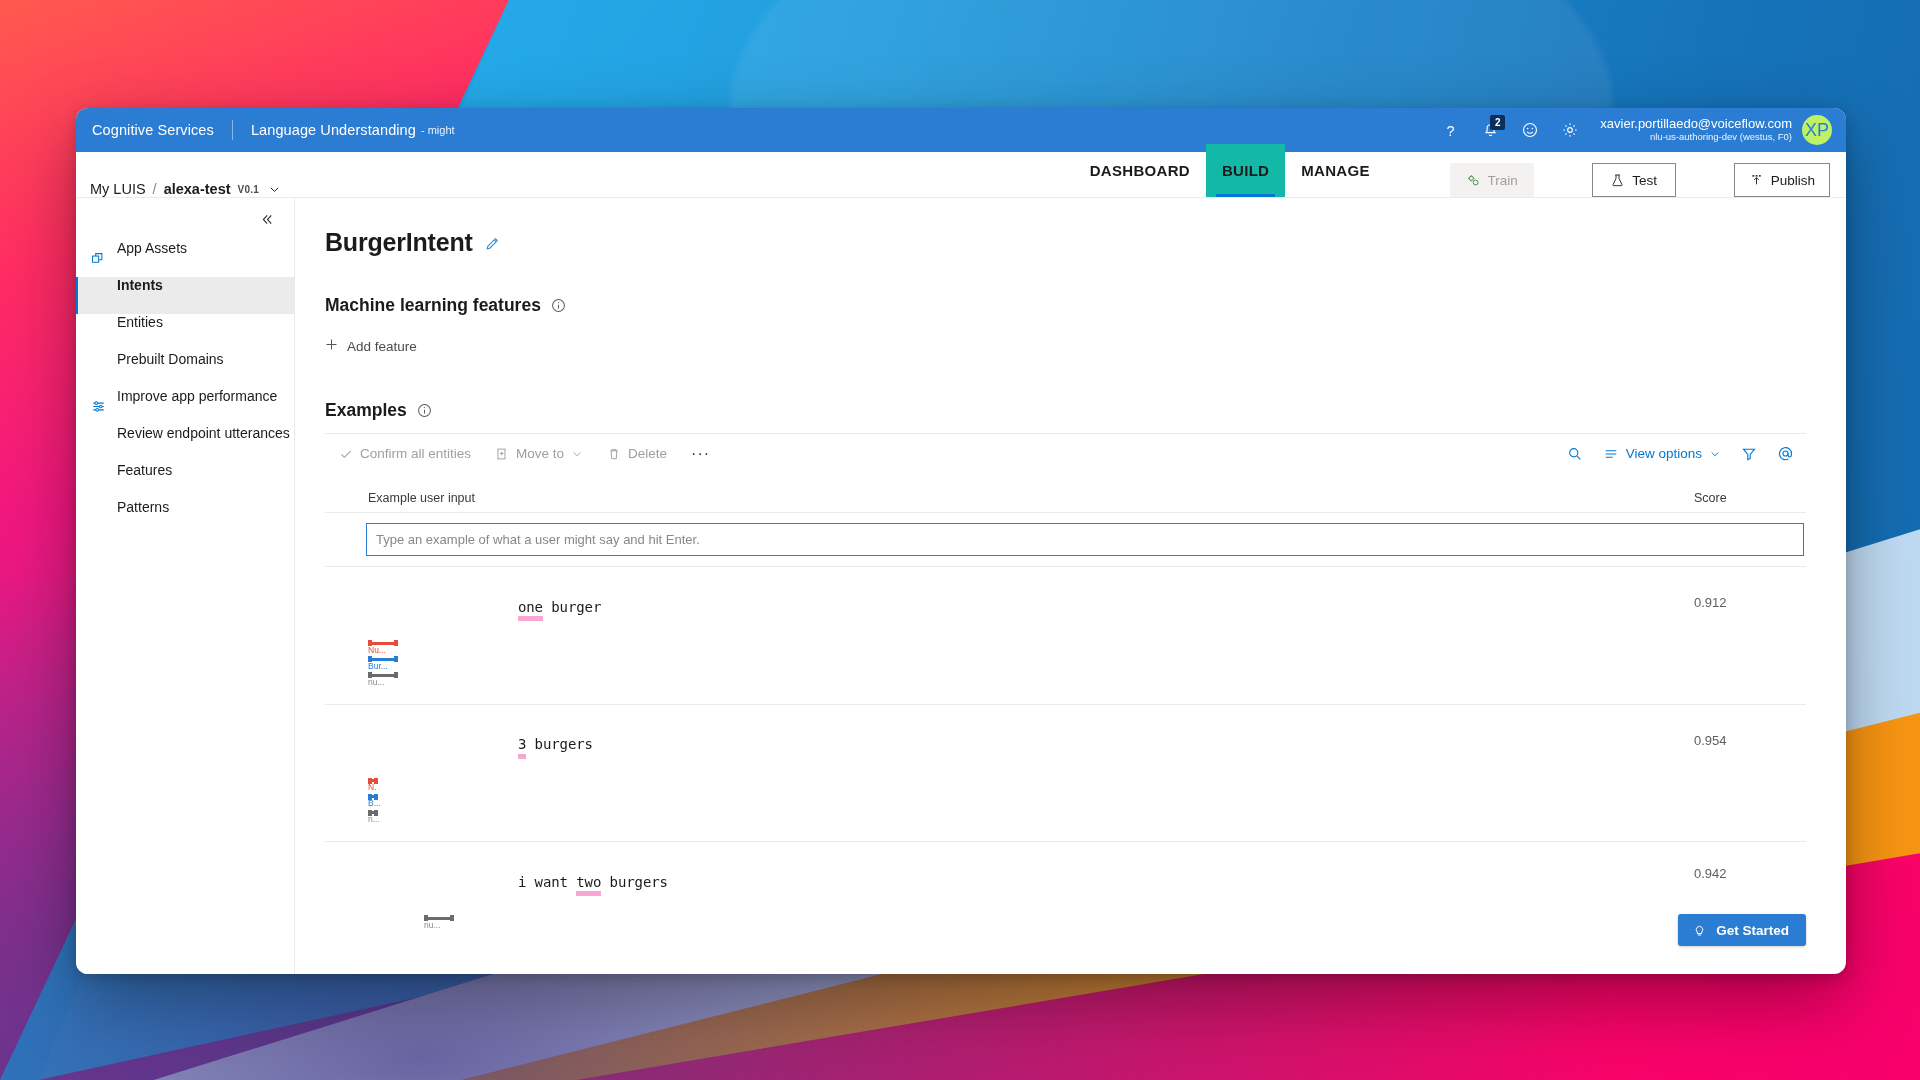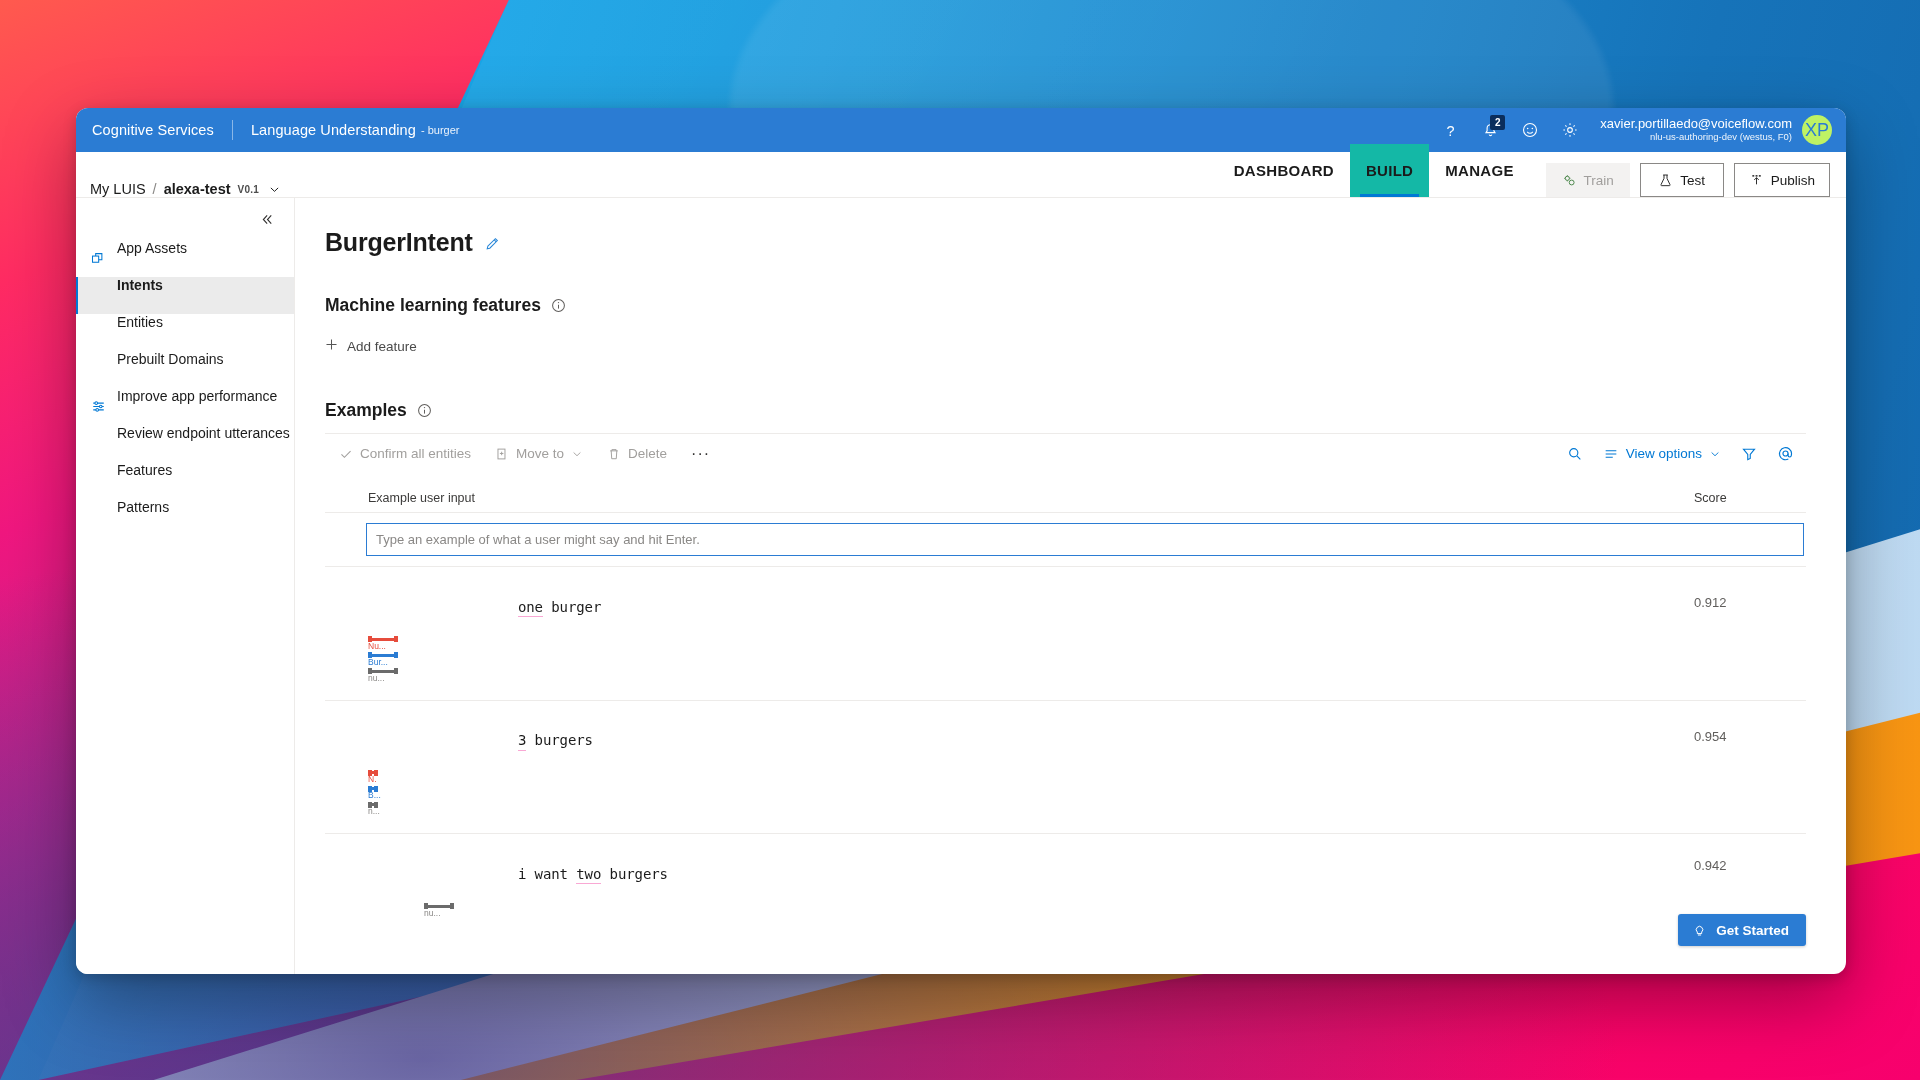--- a/index.html
+++ b/index.html
@@ -155,21 +155,21 @@
   .nav-tab.active::after {
     content: ""; position: absolute; left: 10px; right: 10px; bottom: 0;
     height: 3px; background: #0078d4;
   }
   #nav-actions { display: flex; align-items: center; gap: 10px; margin-left: 16px; }
   .act-btn {
     height: 30px; min-width: 84px;
     display: flex; align-items: center; justify-content: center; gap: 7px;
     border: 1px solid #8a8886; background: #fff;
     font-size: 13.5px; color: #1b1b1b;
-    padding: 16px 14px; cursor: pointer;
+    padding: 16px 14px; cursor: pointer; margin-left: 48px;
   }
   .act-btn.disabled {
     background: #f3f2f1; border-color: #f3f2f1; color: #a19f9d; cursor: default;
   }
 
   
   #body { flex: 1 1 auto; display: flex; min-height: 0; }
 
   #sidebar {
     width: 219px; flex: 0 0 219px;
@@ -281,21 +281,21 @@
   }
 
   .utt-text {
     font-family: "DejaVu Sans Mono", monospace;
     font-size: 14px; color: #1b1b1b;
     white-space: pre;
     line-height: 1.25;
     letter-spacing: -.1px;
   }
   .tok { position: relative; display: inline-block; }
-  .tok.ul { border-bottom: 1px solid #f9a8d4; }
+  .tok.ul { border-bottom: 5px solid #f9a8d4; }
 
   
   .anno-stack { margin-top: 3px; }
   .anno {
     display: flex; flex-direction: column;
     margin-bottom: 2px;
   }
   .anno-bar {
     height: 3px; position: relative;
   }
@@ -339,21 +339,21 @@
   <div id="wall-red"></div>
   <div id="wall-violet"></div>
 
   <div id="window">
 
     <div id="topbar">
       <div id="brand-left">
         <span class="brand-txt">Cognitive Services</span>
         <span class="brand-sep"></span>
         <span class="brand-txt">Language Understanding</span>
-        <span class="brand-region">- burger</span>
+        <span class="brand-region">- might</span>
       </div>
       <div id="topbar-spacer"></div>
       <div id="topbar-right">
         <div class="tb-icon">
           <svg width="17" height="17" viewBox="0 0 20 20">
               <text x="10" y="16" text-anchor="middle" font-size="17" fill="#fff" font-family="Liberation Sans, sans-serif">?</text>
             </svg>
         </div>
         <div class="tb-icon">
           <svg width="17" height="17" viewBox="0 0 20 20" fill="none" stroke="#fff" stroke-width="1.3">

